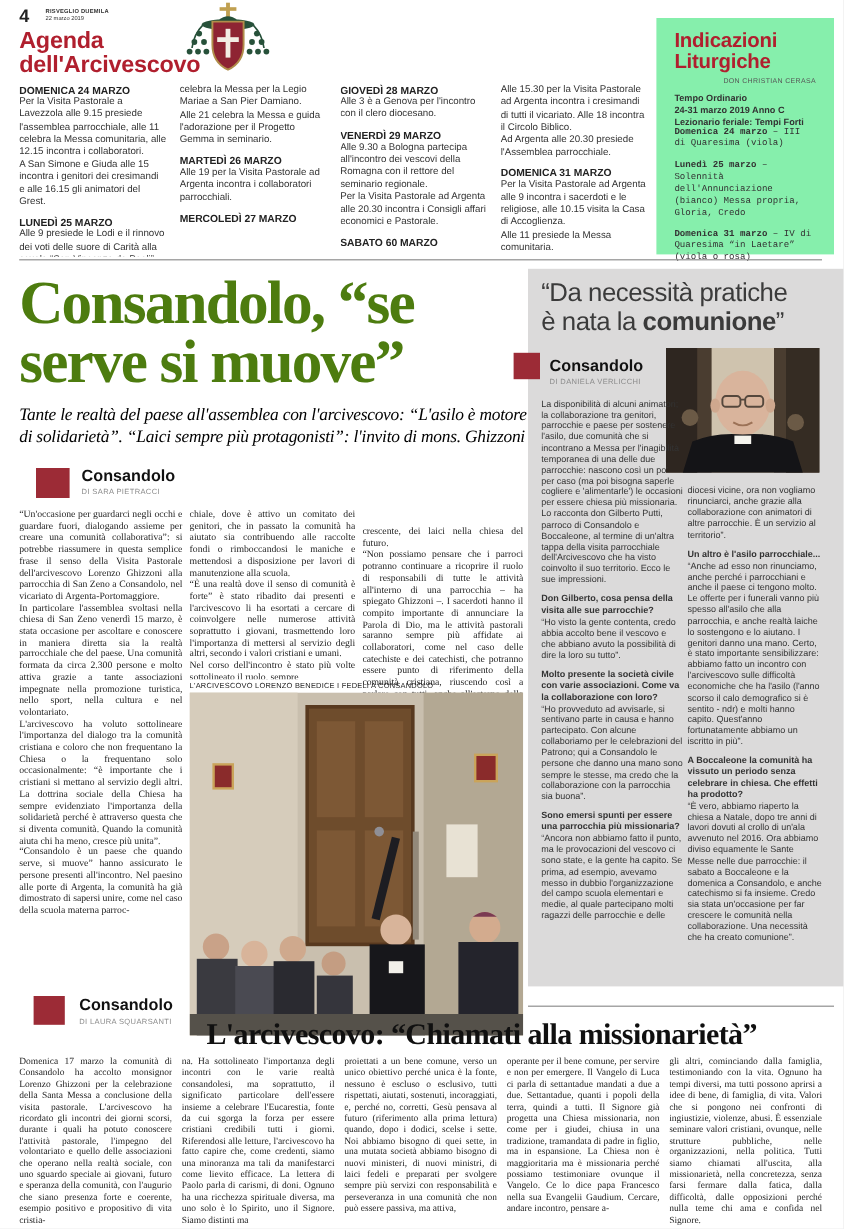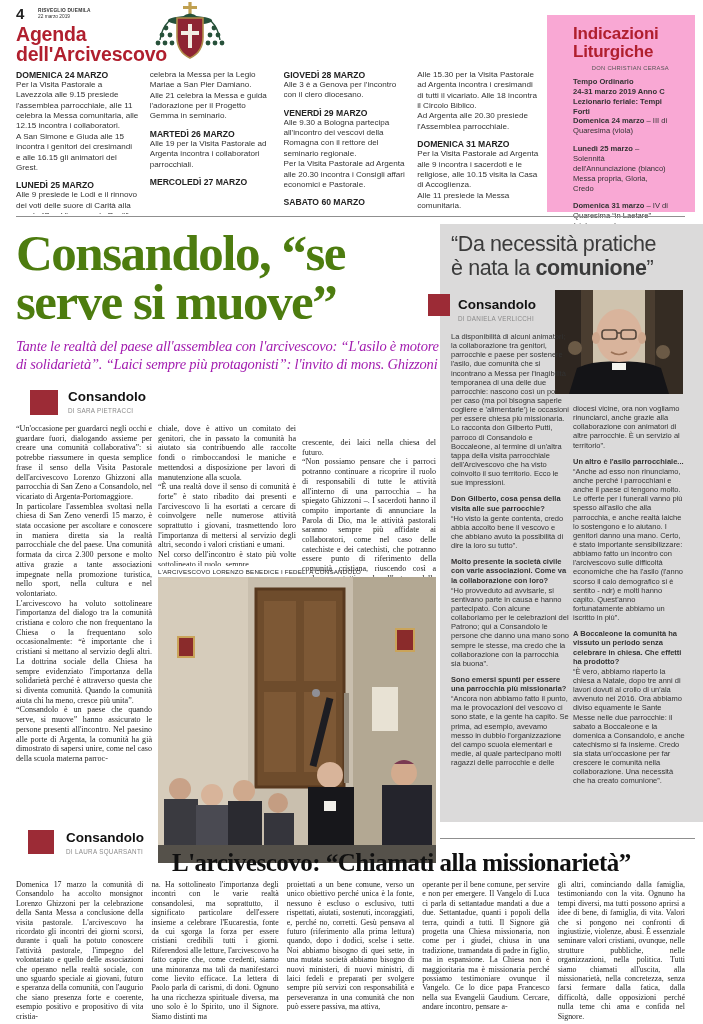--- a/index.html
+++ b/index.html
@@ -12,33 +12,33 @@
   .masthead .m1{font-weight:700;letter-spacing:.2px;}
   
   .sec-title{color:#b01f2e;font-weight:700;font-size:19.5px;line-height:1.02;letter-spacing:-.2px;}
   .ag-cols{display:flex;gap:11px;}
   .ag-col{flex:1;overflow:hidden;}
   .ag-h{font-weight:700;font-size:8.6px;margin-top:7px;color:#222;}
   .ag-h:first-child{margin-top:0;}
   .ag-h:empty{display:none;}
   .ag-t{font-size:8.1px;line-height:1.28;white-space:pre-line;color:#333;}
   
-  .lit-box{background:#f9a8d4;padding:10px 26px;box-sizing:border-box;}
+  .lit-box{background:#86efac;padding:10px 15px;box-sizing:border-box;}
   .lit-title{color:#b01f2e;font-weight:700;font-size:17px;line-height:1.03;letter-spacing:-.2px;}
   .lit-by{font-size:5.8px;color:#555;text-align:right;margin-top:5px;letter-spacing:.3px;}
   .lit-intro{font-size:7.6px;line-height:1.3;font-weight:700;margin-top:6px;white-space:pre-line;color:#333;}
-  .lit-entry{font-size:7.6px;line-height:1.3;margin-top:8px;color:#333;}
+  .lit-entry{font-size:7.6px;line-height:1.3;margin-top:8px;color:#333;font-family:Liberation Mono, monospace;}
   .lit-entry b{color:#333;}
   
   .rule{background:#8f8f8f;height:1px;}
   
   .headline{font-family:"Liberation Serif",serif;font-weight:700;font-size:51px;line-height:.97;
             letter-spacing:-1.5px;color:#4d7c0f;}
   .subtitle{font-family:"Liberation Serif",serif;font-style:italic;font-size:14.5px;line-height:1.25;
-            letter-spacing:-.2px;color:#a21caf;}
+            letter-spacing:-.2px;color:#000000;}
   .kick-sq{background:#9c2b36;}
   .kicker{font-size:13.5px;font-weight:700;color:#111;line-height:1;}
   .kick-by{font-size:6.3px;color:#8a8a8a;letter-spacing:.3px;margin-top:3px;}
   .body-col{font-family:"Liberation Serif",serif;font-size:8.1px;line-height:1.2;text-align:justify;
             white-space:pre-line;overflow:hidden;color:#1c1c1c;}
   .caption{font-size:6.2px;color:#222;letter-spacing:.2px;}
   
   .int-box{background:#dbdada;}
   .int-title{font-size:21.5px;line-height:1.13;letter-spacing:-.4px;color:#3b3b3b;font-weight:400;}
   .int-title b{font-weight:700;}

